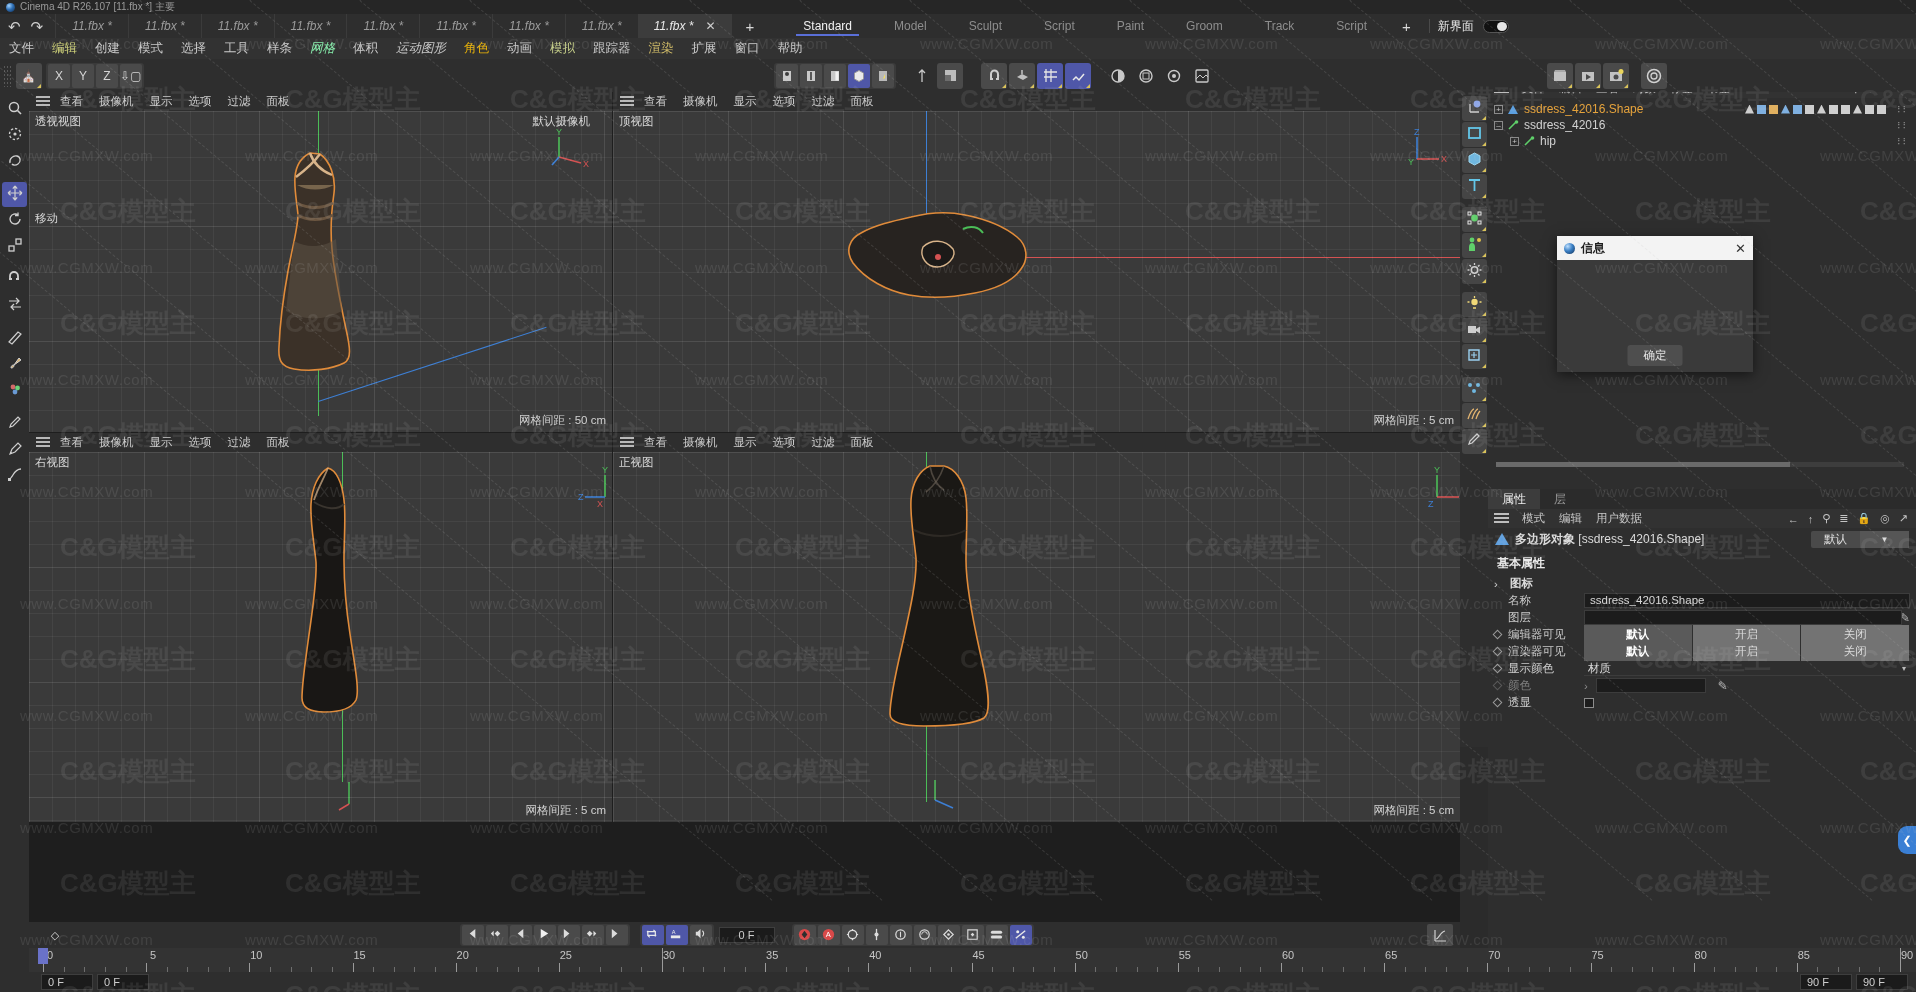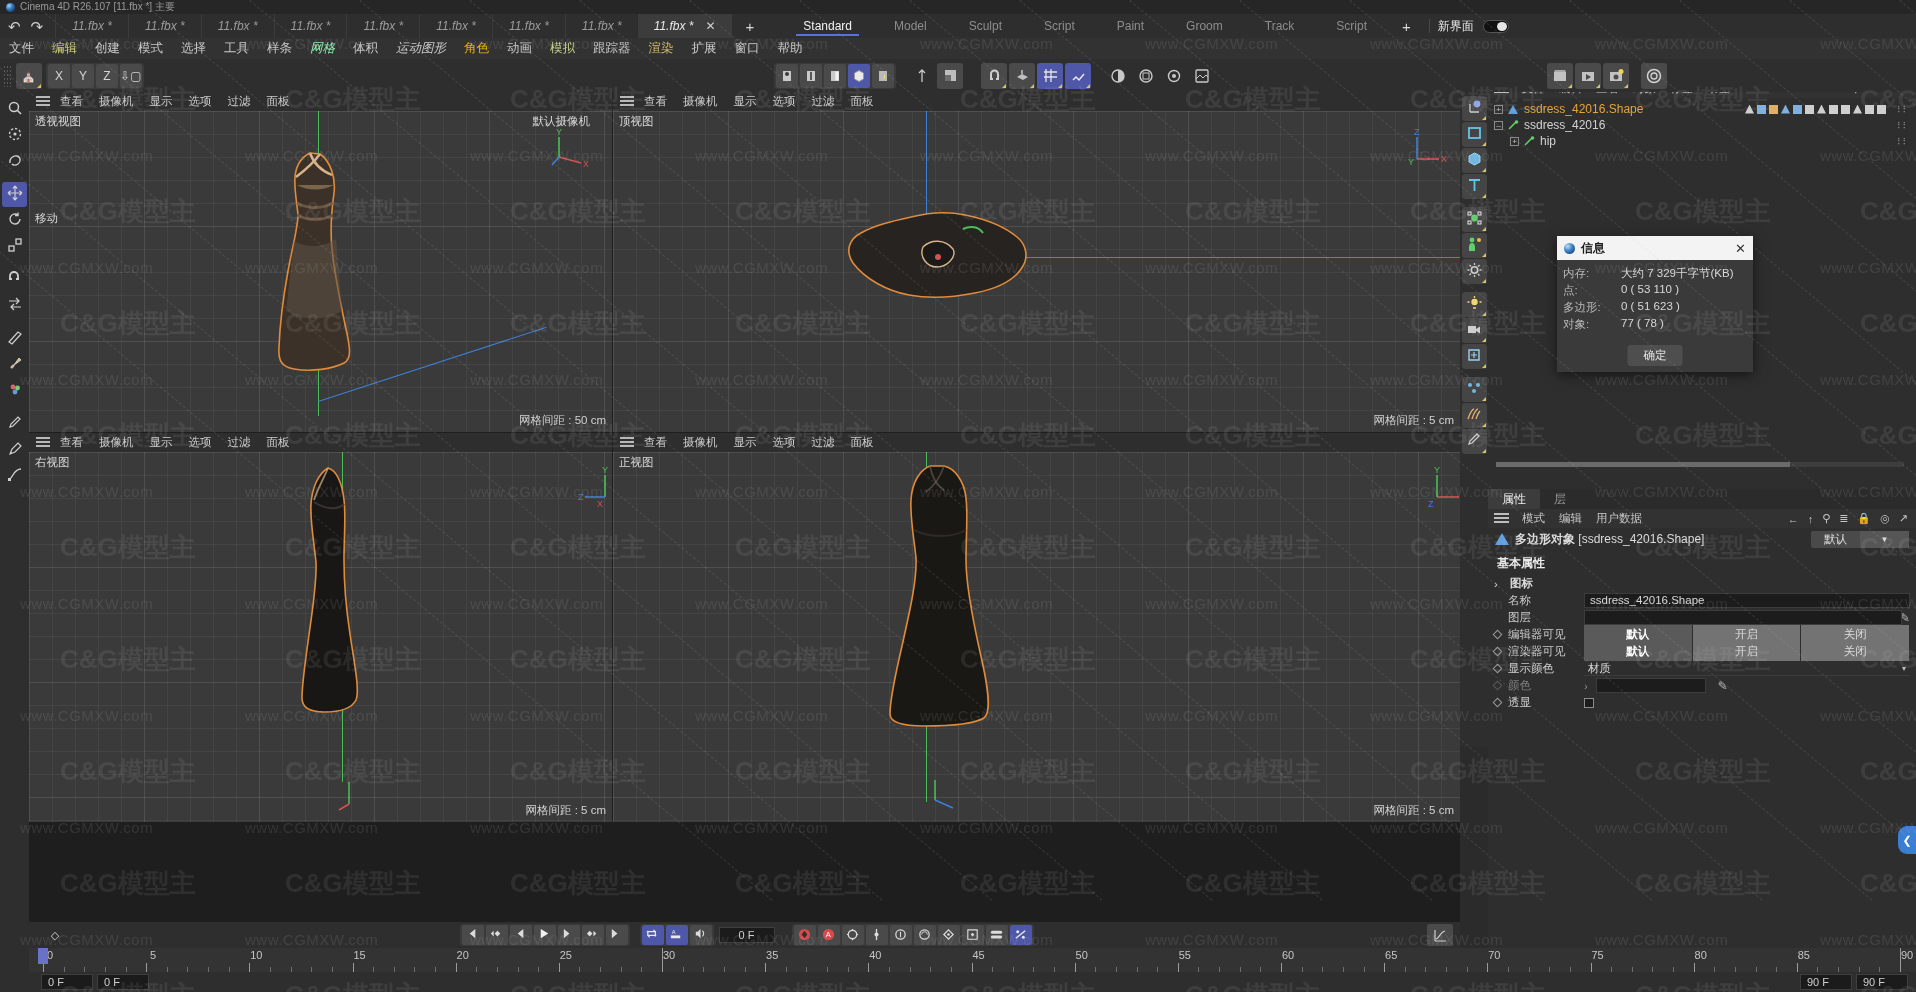--- a/index.html
+++ b/index.html
@@ -1358,38 +1358,20 @@
       <i></i>
     </div>
 </div>
 
 <div id="infodlg">
   <div class="dlg-title">
     <span class="dlg-ball"></span>
     <span>信息</span>
     <span class="dlg-x">✕</span>
   </div>
-  <div id="inforows" style="padding-top:4px">
-      <div class="inforow">
-        <span class="k">内存:</span>
-        <span class="v">大约 7 329千字节(KB)</span>
-      </div>
-      <div class="inforow">
-        <span class="k">点:</span>
-        <span class="v">0 ( 53 110 )</span>
-      </div>
-      <div class="inforow">
-        <span class="k">多边形:</span>
-        <span class="v">0 ( 51 623 )</span>
-      </div>
-      <div class="inforow">
-        <span class="k">对象:</span>
-        <span class="v">77 ( 78 )</span>
-      </div>
-    </div>
   <div class="okbtn">确定</div>
 </div>
 
 <div id="attrpanel">
   <div class="panel-tabs" id="amtabs">
       <div class="ptab active">属性</div>
       <div class="ptab">层</div>
     </div>
   <div class="am-toolbar">
     <span class="hamb" style="width:17px;height:12px;margin:0 5px;position:relative;display:inline-block">

